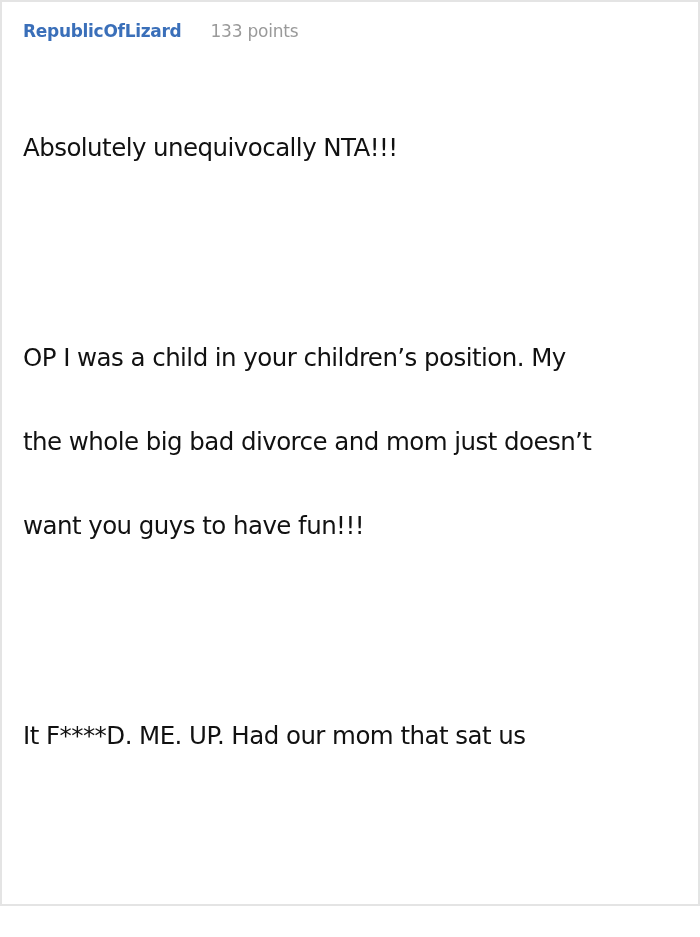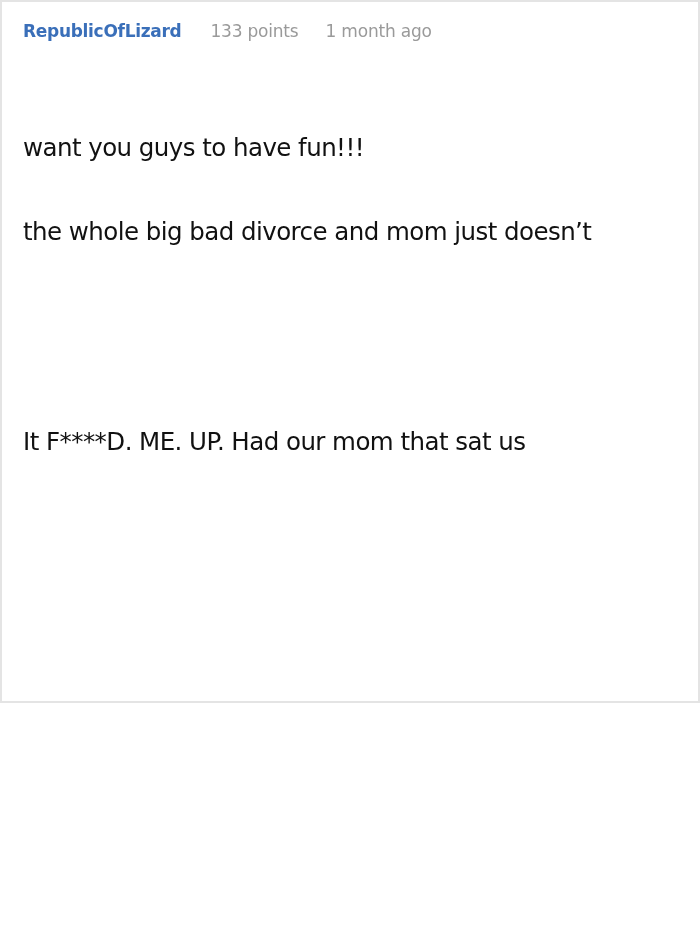--- a/index.html
+++ b/index.html
@@ -8,42 +8,42 @@
       background: #ffffff;
     }
     body {
       width: 700px;
       height: 937px;
       overflow: hidden;
     }
     .comment {
       box-sizing: border-box;
       width: 700px;
-      height: 703px;
+      height: 906px;
       border: 2px solid #e4e4e4;
       background: #ffffff;
       padding: 16px 20px 0 21px;
       font-family: "DejaVu Sans", sans-serif;
     }
     .meta {
       display: flex;
       align-items: baseline;
       height: 26px;
       font-size: 17px;
       line-height: 26px;
     }
     .username {
       color: #3a6fb9;
       font-weight: bold;
       letter-spacing: -0.3px;
       margin-right: 29px;
     }
     .points {
       color: #9a9a9a;
-      margin-right: 27px;
+      margin-right: 8px;
       letter-spacing: -0.2px;
     }
     .time {
       color: #9a9a9a;
       letter-spacing: -0.2px;
     }
     .body {
       color: #111111;
       font-size: 24.5px;
       line-height: 42px;
@@ -62,27 +62,30 @@
       white-space: nowrap;
     }
   </style>
 </head>
 <body>
 
 <div class="comment">
   <div class="meta">
     <span class="username">RepublicOfLizard</span>
     <span class="points">133 points</span>
-    <span class="time">1 month ago</span>
   </div>
 
   <div class="body">
     <div class="para">
+      <span class="line">Absolutely unequivocally NTA!!!</span>
+    </div>
+    <div class="para">
+      <span class="line">OP I was a child in your children’s position. My</span>
+      <span class="line">the whole big bad divorce and mom just doesn’t</span>
       <span class="line">want you guys to have fun!!!</span>
-      <span class="line">the whole big bad divorce and mom just doesn’t</span>
     </div>
     <div class="para">
       <span class="line">It F****D. ME. UP. Had our mom that sat us</span>
       
       
       
       
       
       
       

